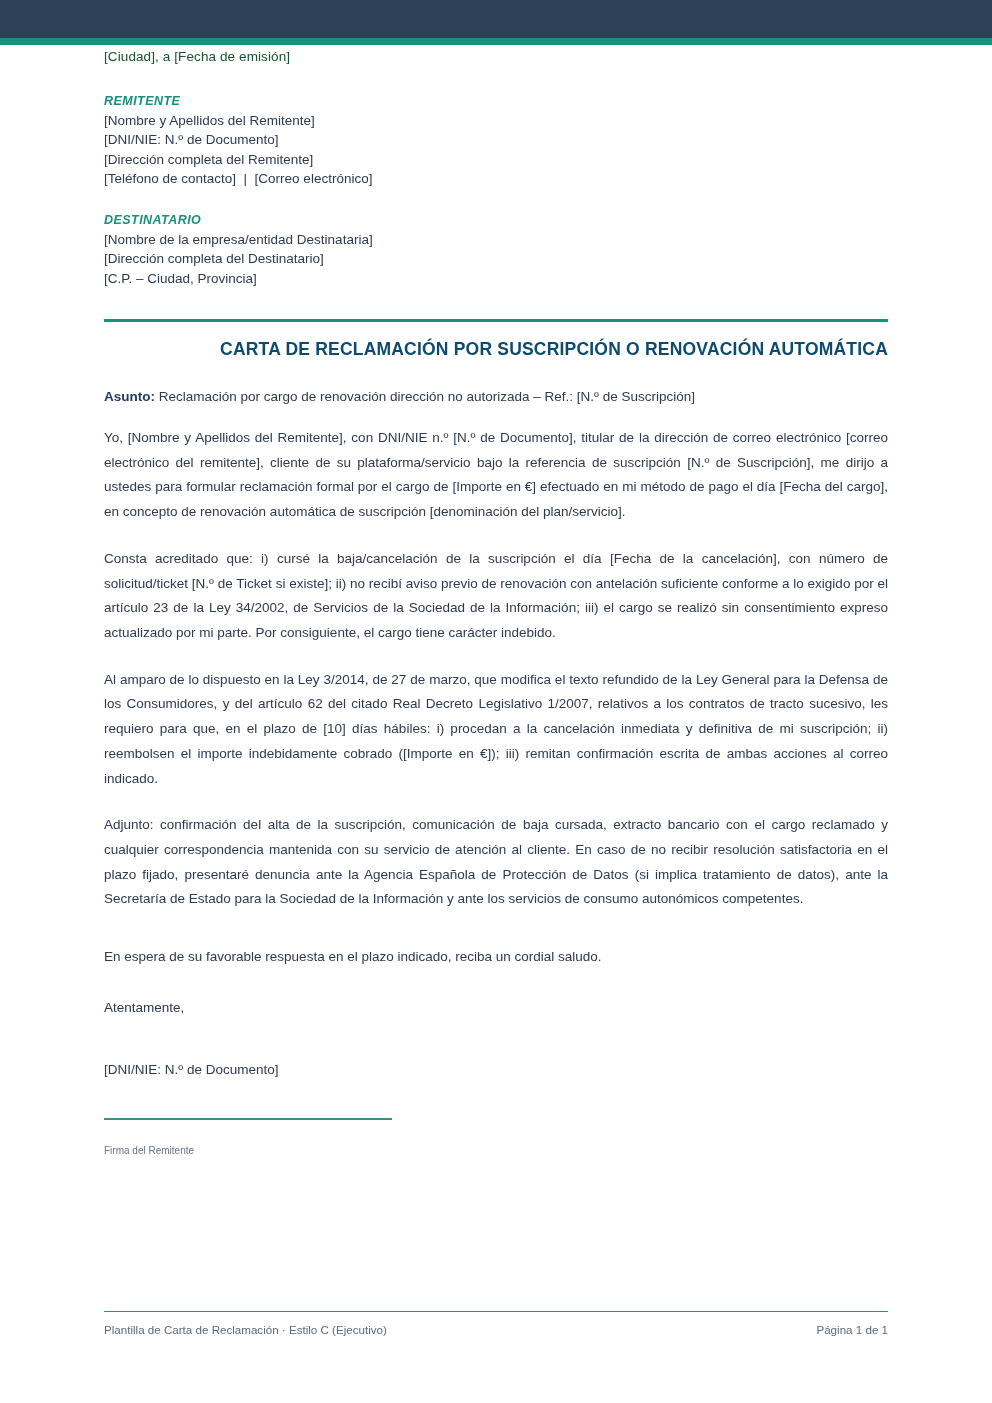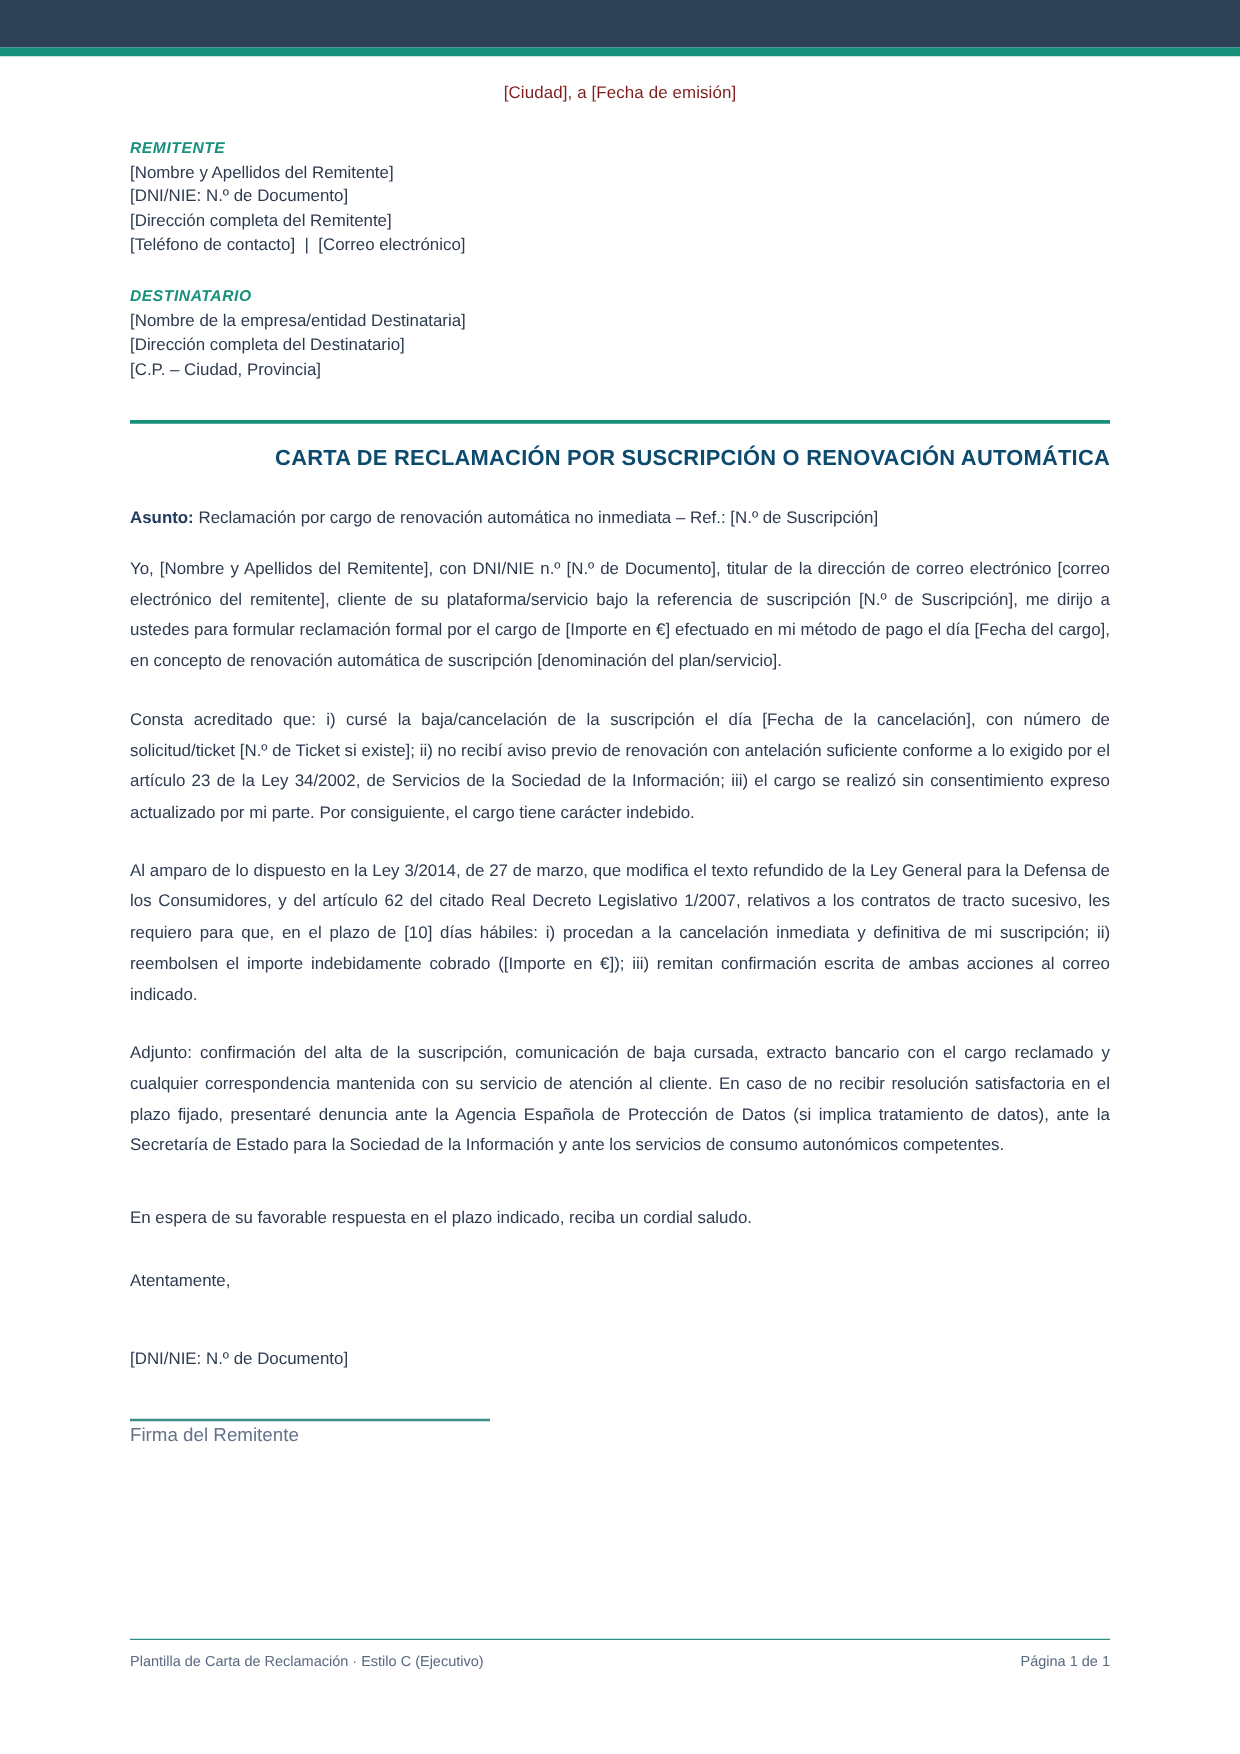--- a/index.html
+++ b/index.html
@@ -36,24 +36,24 @@
     width: 100%;
   }
 
   
   .content {
     padding: 0 104px;
     box-sizing: border-box;
   }
 
   .date-line {
-    text-align: center;
-    font-size: 13.5px;
-    color: #7f1d1d;
-    margin-top: 21px;
+    text-align: left;
+    font-size: 13.5px;
+    color: #14532d;
+    margin-top: 4px;
     letter-spacing: 0.1px;
   }
 
   
   .addr-block {
     margin-top: 30px;
   }
   .addr-block.second {
     margin-top: 25px;
   }
@@ -126,23 +126,23 @@
     white-space: pre;
   }
 
   .sign-rule {
     width: 288px;
     height: 1.6px;
     background: #3c8f86;
     margin-top: 38px;
   }
   .sign-caption {
-    font-size: 15px;
+    font-size: 10px;
     color: #65738a;
-    margin-top: 3px;
+    margin-top: 25px;
   }
 
   
   .footer {
     position: absolute;
     left: 104px;
     right: 104px;
     top: 1311px;
   }
   .footer-rule {
@@ -185,21 +185,21 @@
       <div class="addr-line">[Nombre de la empresa/entidad Destinataria]</div>
       <div class="addr-line">[Dirección completa del Destinatario]</div>
       <div class="addr-line">[C.P. – Ciudad, Provincia]</div>
     </div>
 
     <div class="title-rule"></div>
     <div class="doc-title">CARTA DE RECLAMACIÓN POR SUSCRIPCIÓN O RENOVACIÓN AUTOMÁTICA</div>
 
     <div class="subject">
       <b>Asunto:</b>
-      <span>Reclamación por cargo de renovación automática no inmediata – Ref.: [N.º de Suscripción]</span>
+      <span>Reclamación por cargo de renovación dirección no autorizada – Ref.: [N.º de Suscripción]</span>
     </div>
 
     <div class="para">Yo, [Nombre y Apellidos del Remitente], con DNI/NIE n.º [N.º de Documento], titular de la dirección de correo electrónico [correo electrónico del remitente], cliente de su plataforma/servicio bajo la referencia de suscripción [N.º de Suscripción], me dirijo a ustedes para formular reclamación formal por el cargo de [Importe en €] efectuado en mi método de pago el día [Fecha del cargo], en concepto de renovación automática de suscripción [denominación del plan/servicio].</div>
     <div class="para">Consta acreditado que: i) cursé la baja/cancelación de la suscripción el día [Fecha de la cancelación], con número de solicitud/ticket [N.º de Ticket si existe]; ii) no recibí aviso previo de renovación con antelación suficiente conforme a lo exigido por el artículo 23 de la Ley 34/2002, de Servicios de la Sociedad de la Información; iii) el cargo se realizó sin consentimiento expreso actualizado por mi parte. Por consiguiente, el cargo tiene carácter indebido.</div>
     <div class="para">Al amparo de lo dispuesto en la Ley 3/2014, de 27 de marzo, que modifica el texto refundido de la Ley General para la Defensa de los Consumidores, y del artículo 62 del citado Real Decreto Legislativo 1/2007, relativos a los contratos de tracto sucesivo, les requiero para que, en el plazo de [10] días hábiles: i) procedan a la cancelación inmediata y definitiva de mi suscripción; ii) reembolsen el importe indebidamente cobrado ([Importe en €]); iii) remitan confirmación escrita de ambas acciones al correo indicado.</div>
     <div class="para">Adjunto: confirmación del alta de la suscripción, comunicación de baja cursada, extracto bancario con el cargo reclamado y cualquier correspondencia mantenida con su servicio de atención al cliente. En caso de no recibir resolución satisfactoria en el plazo fijado, presentaré denuncia ante la Agencia Española de Protección de Datos (si implica tratamiento de datos), ante la Secretaría de Estado para la Sociedad de la Información y ante los servicios de consumo autonómicos competentes.</div>
 
     <div class="para plain closing">En espera de su favorable respuesta en el plazo indicado, reciba un cordial saludo.</div>
     <div class="para plain signoff">Atentamente,</div>
 

